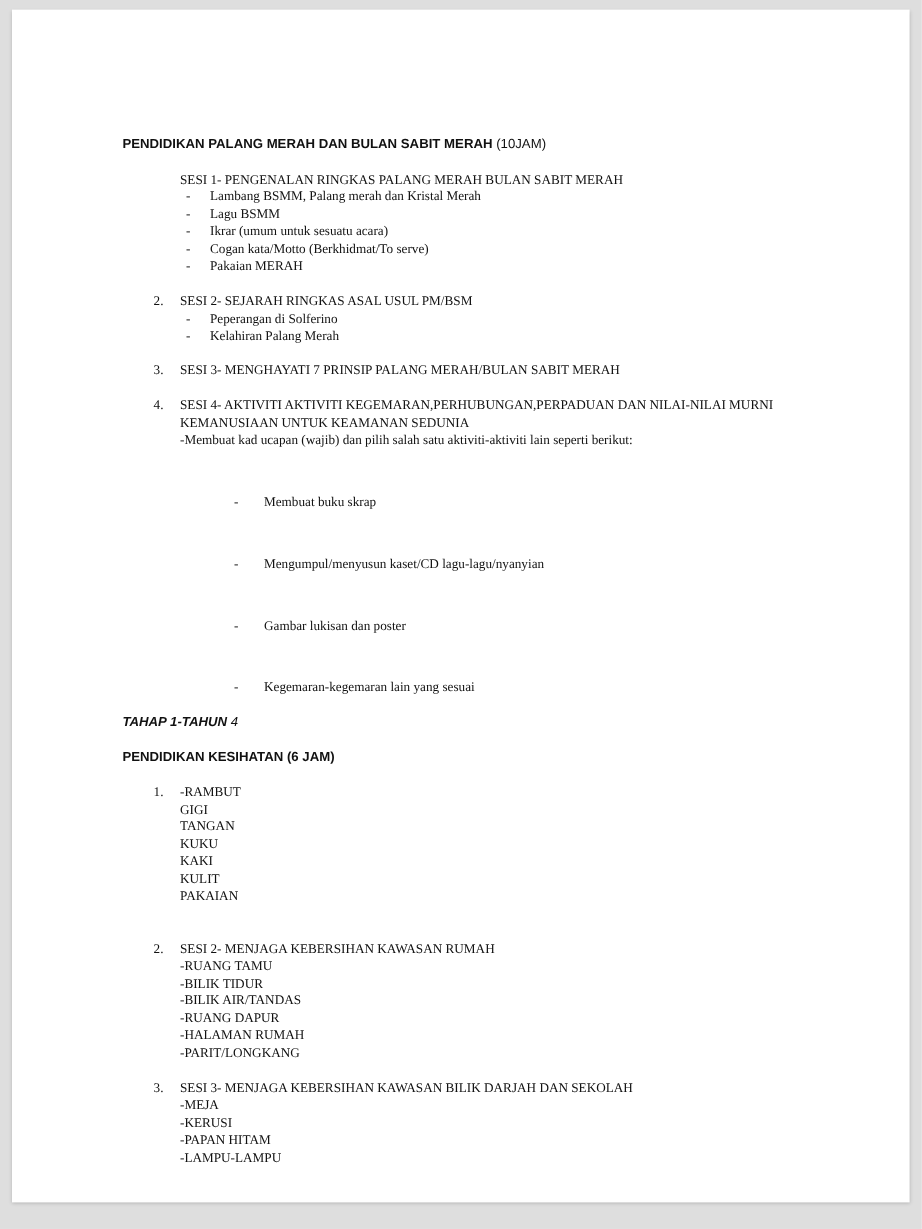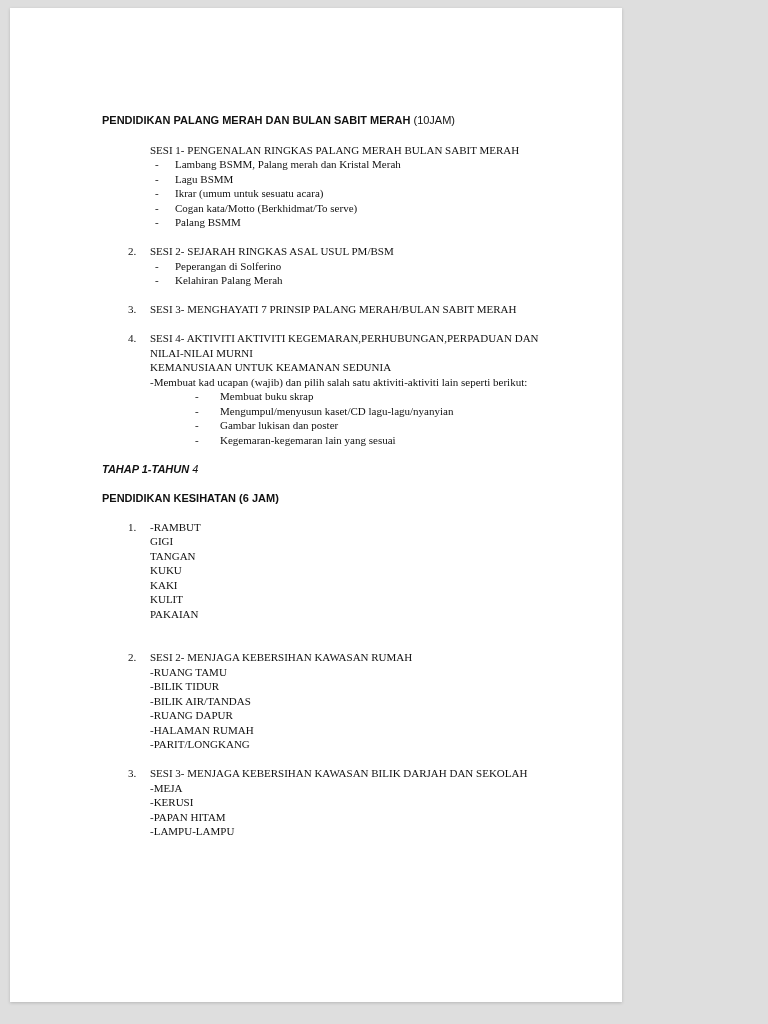--- a/index.html
+++ b/index.html
@@ -12,21 +12,21 @@
   }
   .viewport {
     position: absolute;
     inset: 0;
     background: #dedede;
   }
   .page {
     position: absolute;
     top: 8px;
     left: 10px;
-    width: 612px;
+    width: 748px;
     height: 994px;
     background: #ffffff;
     box-shadow: 0 1px 3px rgba(0,0,0,0.18);
     padding: 105px 48px 0 92px;
     font-size: 11px;
     line-height: 14.5px;
     color: #111;
     overflow: hidden;
   }
   .h1, .h2, .h3 { font-weight: bold; }
@@ -59,20 +59,21 @@
     position: absolute;
     left: 0;
   }
   ul.dash2 {
     list-style: none;
     padding-left: 45px;
   }
   ul.dash2 li {
     position: relative;
     padding-left: 25px;
+    margin-top: 37px;
   }
   ul.dash2 li::before {
     content: "-";
     position: absolute;
     left: 0;
   }
 </style>
 </head>
 <body>
 
@@ -83,21 +84,21 @@
       <span>PENDIDIKAN PALANG MERAH DAN BULAN SABIT MERAH</span><span class="normal"> (10JAM)</span>
     </div>
 
     <div class="item">
       <div>SESI 1- PENGENALAN RINGKAS PALANG MERAH BULAN SABIT MERAH</div>
       <ul class="dash">
         <li>Lambang BSMM, Palang merah dan Kristal Merah</li>
         <li>Lagu BSMM</li>
         <li>Ikrar (umum untuk sesuatu acara)</li>
         <li>Cogan kata/Motto (Berkhidmat/To serve)</li>
-        <li>Palang BSMM</li>
+        <li>Pakaian MERAH</li>
       </ul>
     </div>
 
     <div class="item">
       <span class="num">2.</span>
       <div>SESI 2- SEJARAH RINGKAS ASAL USUL PM/BSM</div>
       <ul class="dash">
         <li>Peperangan di Solferino</li>
         <li>Kelahiran Palang Merah</li>
       </ul>

